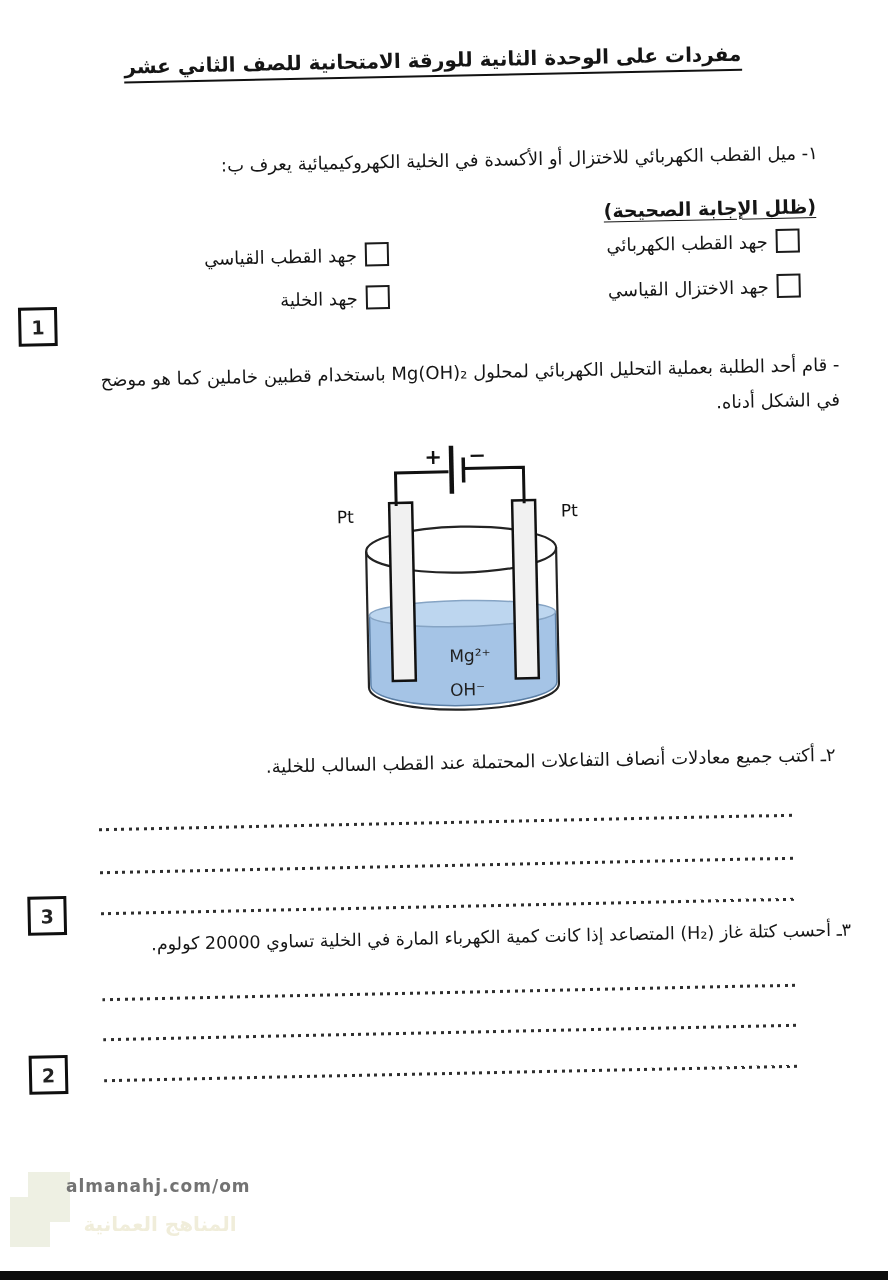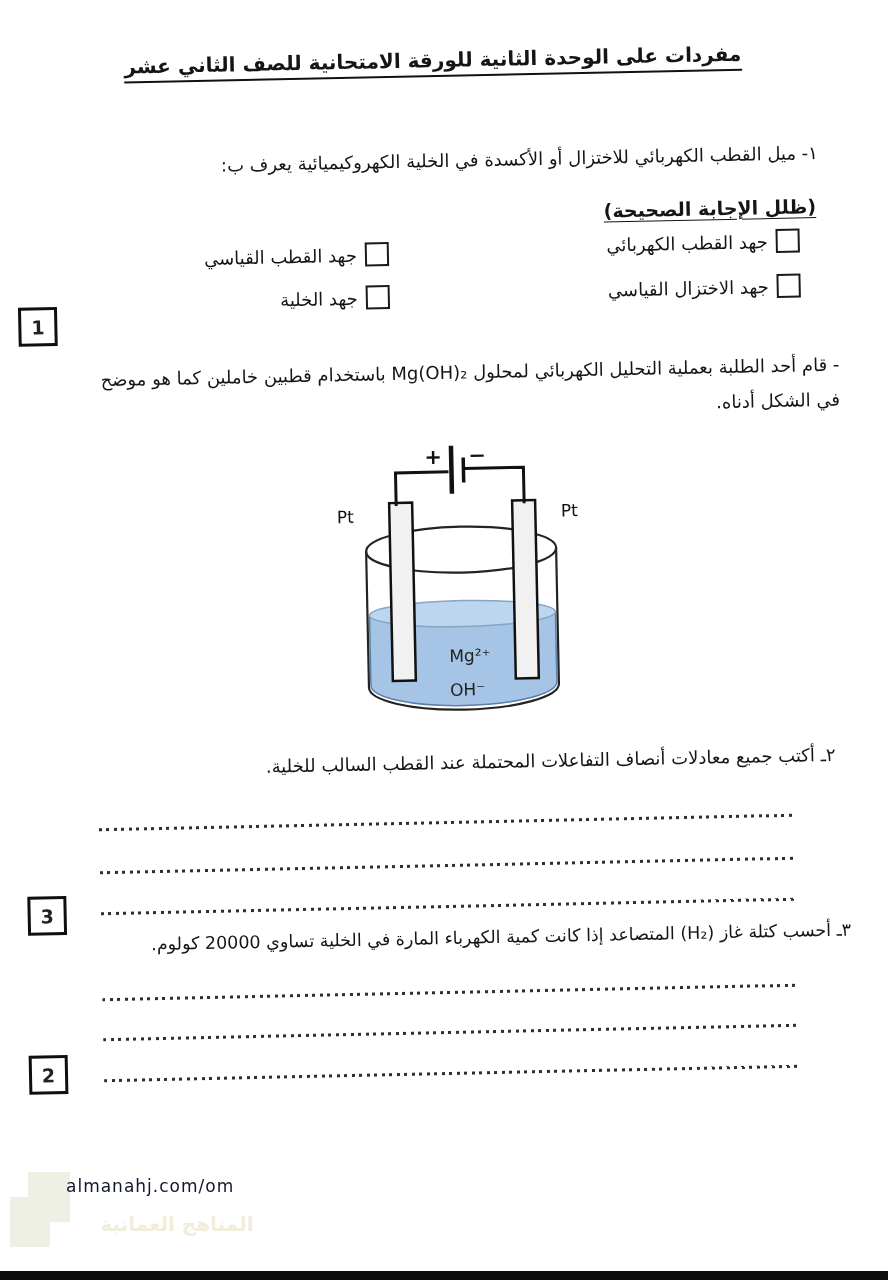--- a/index.html
+++ b/index.html
@@ -34,21 +34,21 @@
   .mbox{
     width:33px;height:33px;border:3px solid #0f0f0f;background:#fff;
     display:flex;align-items:center;justify-content:center;
     font-size:19px;font-weight:bold;color:#222;
   }
   .dotline{
     left:95px;width:695px;height:3px;
     background-image:repeating-linear-gradient(to right,#2e2e2e 0 3px,transparent 3px 7.5px);
   }
   .wm-square{background:#eef0e3;}
-  .wm-url{font-size:17px;letter-spacing:1px;color:#0f172a;font-weight:normal;}
+  .wm-url{font-size:17px;letter-spacing:1px;color:#737373;font-weight:bold;}
   .wm-brand{font-size:20px;font-weight:bold;color:#f0edda;}
   .bottom-bar{left:0;top:1271px;width:888px;height:9px;background:#0c0c0c;}
   svg text{font-family:"DejaVu Sans",sans-serif;}
 </style>
 </head>
 <body>
 
 <div class="sheet">
 
   <div class="abs page-title rtl">
@@ -117,15 +117,15 @@
   <div class="abs dotline" style="top:991px;"></div>
   <div class="abs dotline" style="top:1031px;"></div>
   <div class="abs dotline" style="top:1072px;"></div>
   <div class="abs mbox" style="left:20px;top:1047px;">2</div>
 
 </div>
 
 <div class="abs wm-square" style="left:28px;top:1172px;width:42px;height:50px;"></div>
 <div class="abs wm-square" style="left:10px;top:1197px;width:40px;height:50px;"></div>
 <div class="abs wm-url" style="left:66px;top:1176px;">almanahj.com/om</div>
-<div class="abs wm-brand rtl" style="left:80px;top:1212px;width:160px;text-align:center;margin-left:17px;">المناهج العمانية</div>
+<div class="abs wm-brand rtl" style="left:80px;top:1212px;width:160px;text-align:center;">المناهج العمانية</div>
 
 <div class="abs bottom-bar"></div>
 
 </body></html>

